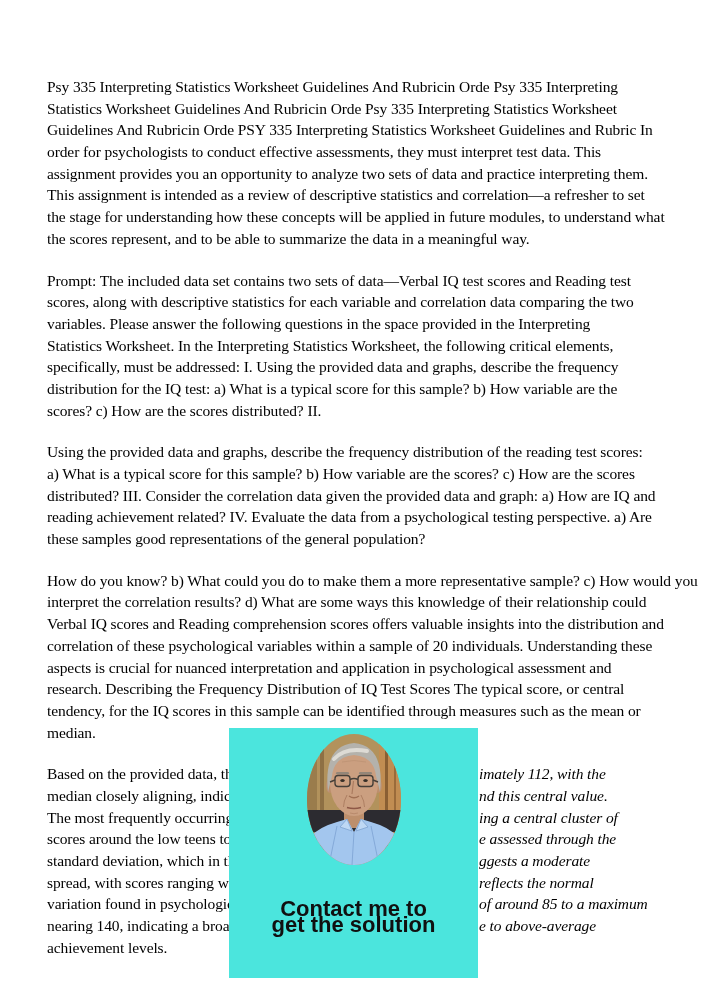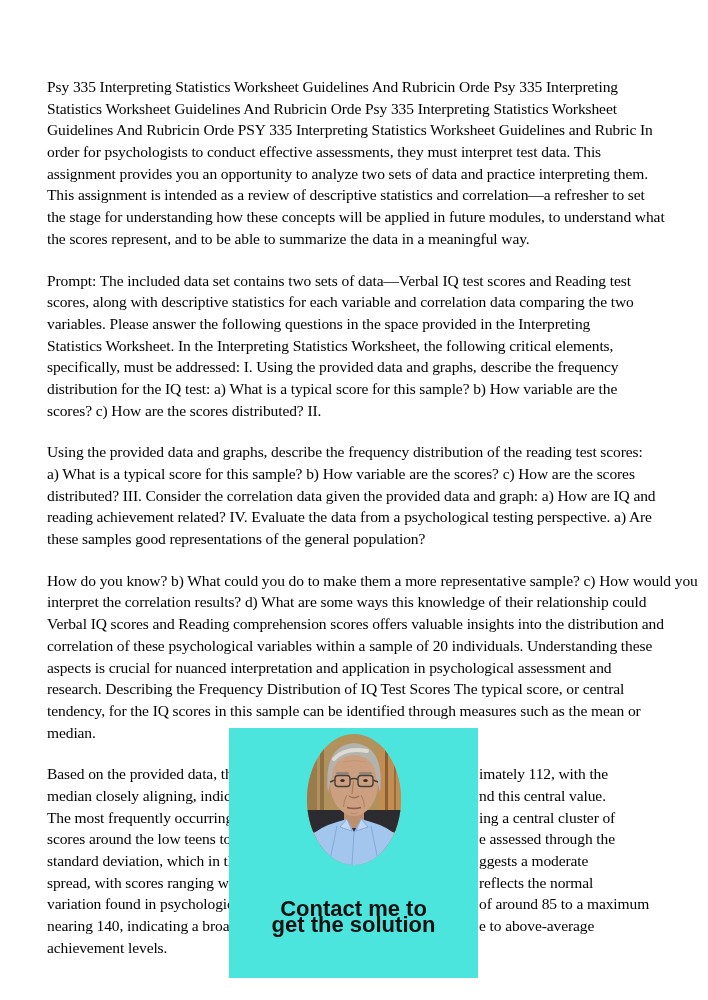--- a/index.html
+++ b/index.html
@@ -23,20 +23,21 @@
   .line {
     height: 21.7px;
     line-height: 21.7px;
     white-space: nowrap;
   }
   .split { position: relative; }
   .frag-right {
     position: absolute;
     left: 432px; top: 0;
     white-space: nowrap;
+    font-style: italic;
   }
   .overlay {
     position: absolute;
     left: 229px; top: 728px;
     width: 249px; height: 250px;
   }
   .photo {
     position: absolute;
     left: 78px; top: 6px;
     width: 94px; height: 131px;

